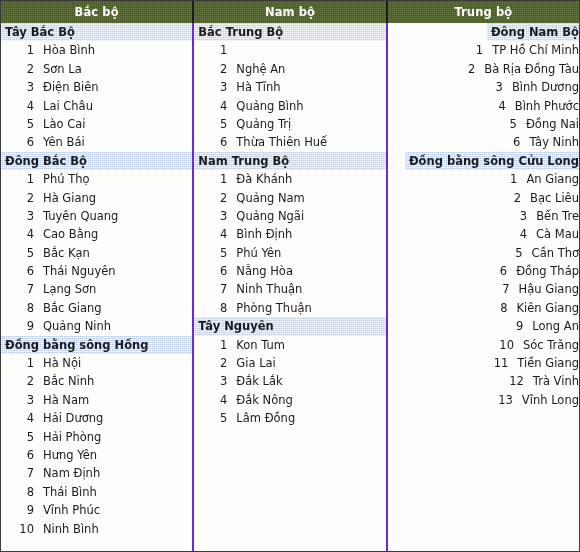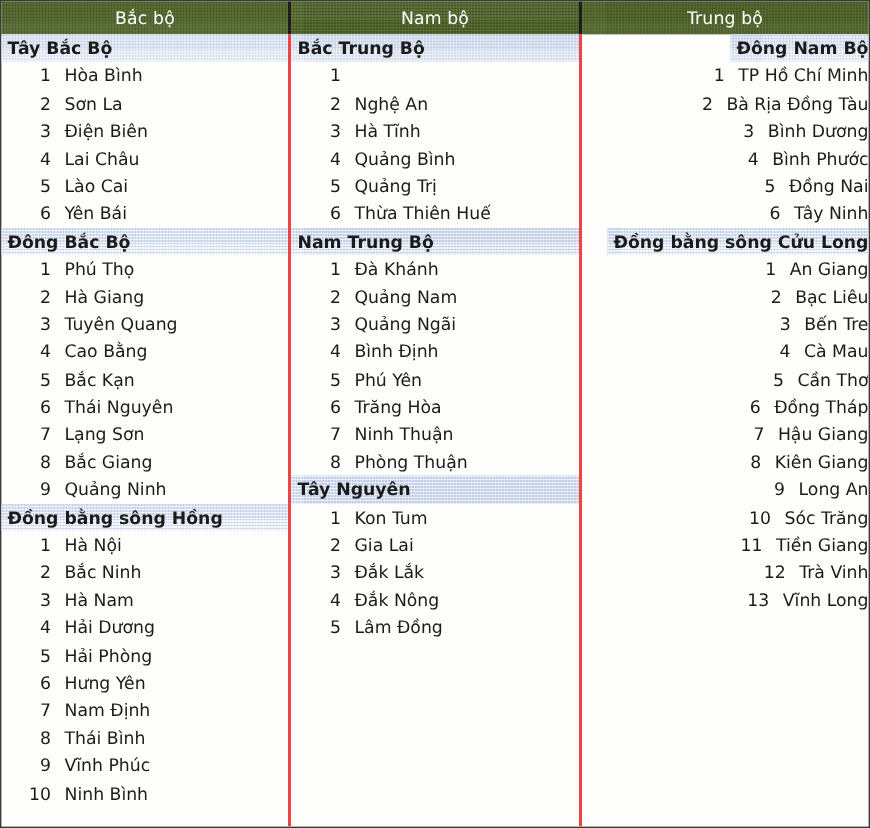--- a/index.html
+++ b/index.html
@@ -30,39 +30,39 @@
   }
   .header-cell {
     flex: 1 1 0;
     min-width: 0;
     background: #4d6225;
     background-image:
       repeating-linear-gradient(0deg, rgba(255,255,255,0.07) 0px, rgba(255,255,255,0.07) 1px, rgba(0,0,0,0.05) 1px, rgba(0,0,0,0.05) 2px),
       repeating-linear-gradient(90deg, rgba(255,255,255,0.06) 0px, rgba(255,255,255,0.06) 1px, rgba(0,0,0,0.06) 1px, rgba(0,0,0,0.06) 2px);
     color: #ffffff;
     font-size: 11.5px;
-    font-weight: normal;
+    font-weight: bold;
     display: flex;
     align-items: center;
     justify-content: center;
     letter-spacing: 0.1px;
     border-right: 2px solid #1d1d1d;
     box-sizing: border-box;
   }
   .header-cell:last-child { border-right: none; }
 
   .body-row {
     display: flex;
     flex: 1 1 auto;
     min-height: 0;
   }
   .column {
     flex: 1 1 0;
     min-width: 0;
-    border-right: 2px solid #ef4444;
+    border-right: 2px solid #6d28d9;
     box-sizing: border-box;
     display: flex;
     flex-direction: column;
     background: #fdfdfb;
   }
   .column:last-child { border-right: none; align-items: flex-end; }
 
   .section-title {
     height: 18.4px;
     line-height: 18.4px;
@@ -258,21 +258,21 @@
         <div class="item-row">
           <span class="item-num">4</span>
           <span class="item-name">Bình Định</span>
         </div>
         <div class="item-row">
           <span class="item-num">5</span>
           <span class="item-name">Phú Yên</span>
         </div>
         <div class="item-row">
           <span class="item-num">6</span>
-          <span class="item-name">Trăng Hòa</span>
+          <span class="item-name">Nẵng Hòa</span>
         </div>
         <div class="item-row">
           <span class="item-num">7</span>
           <span class="item-name">Ninh Thuận</span>
         </div>
         <div class="item-row">
           <span class="item-num">8</span>
           <span class="item-name">Phòng Thuận</span>
         </div>
         <div class="section-title">Tây Nguyên</div>

